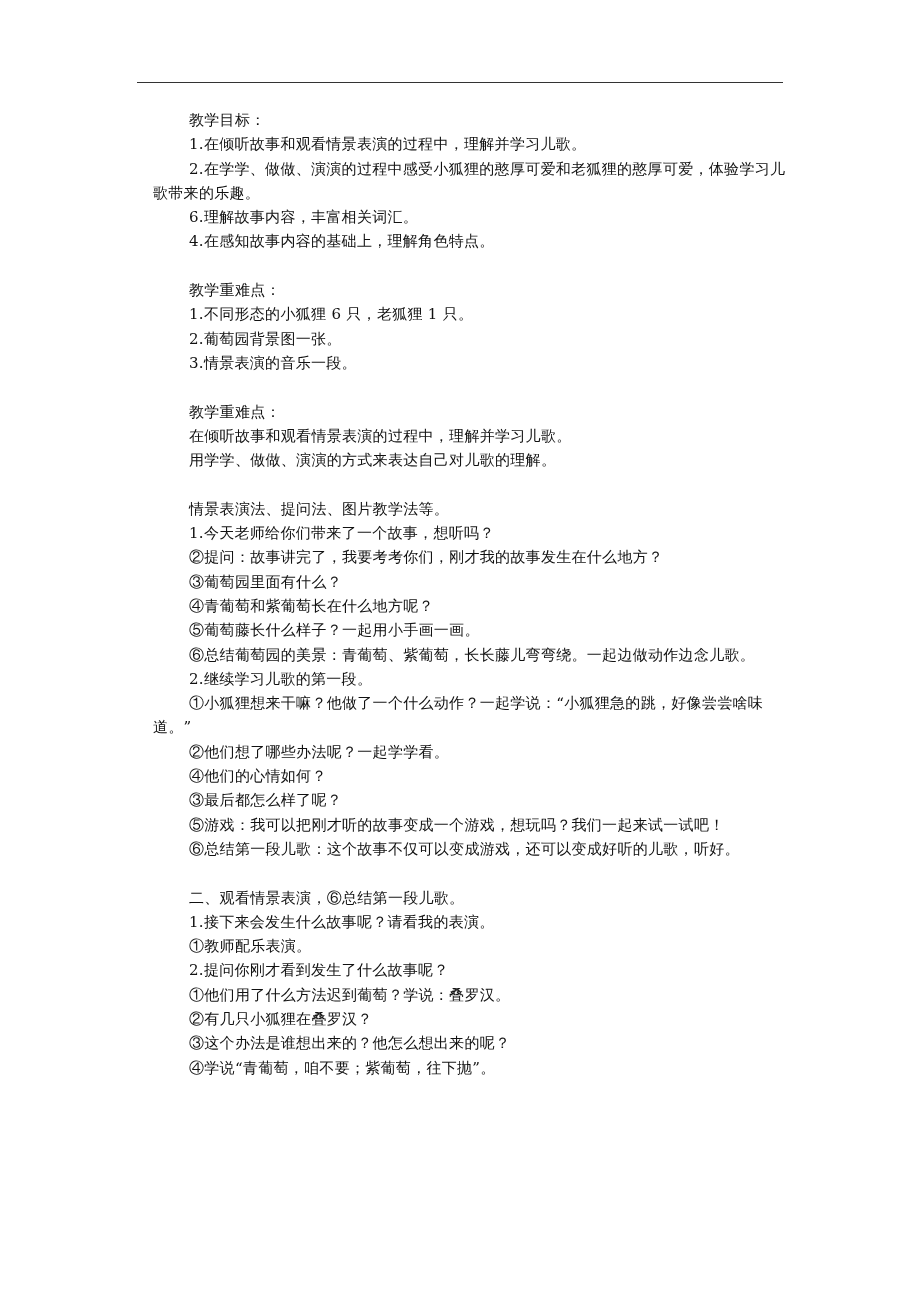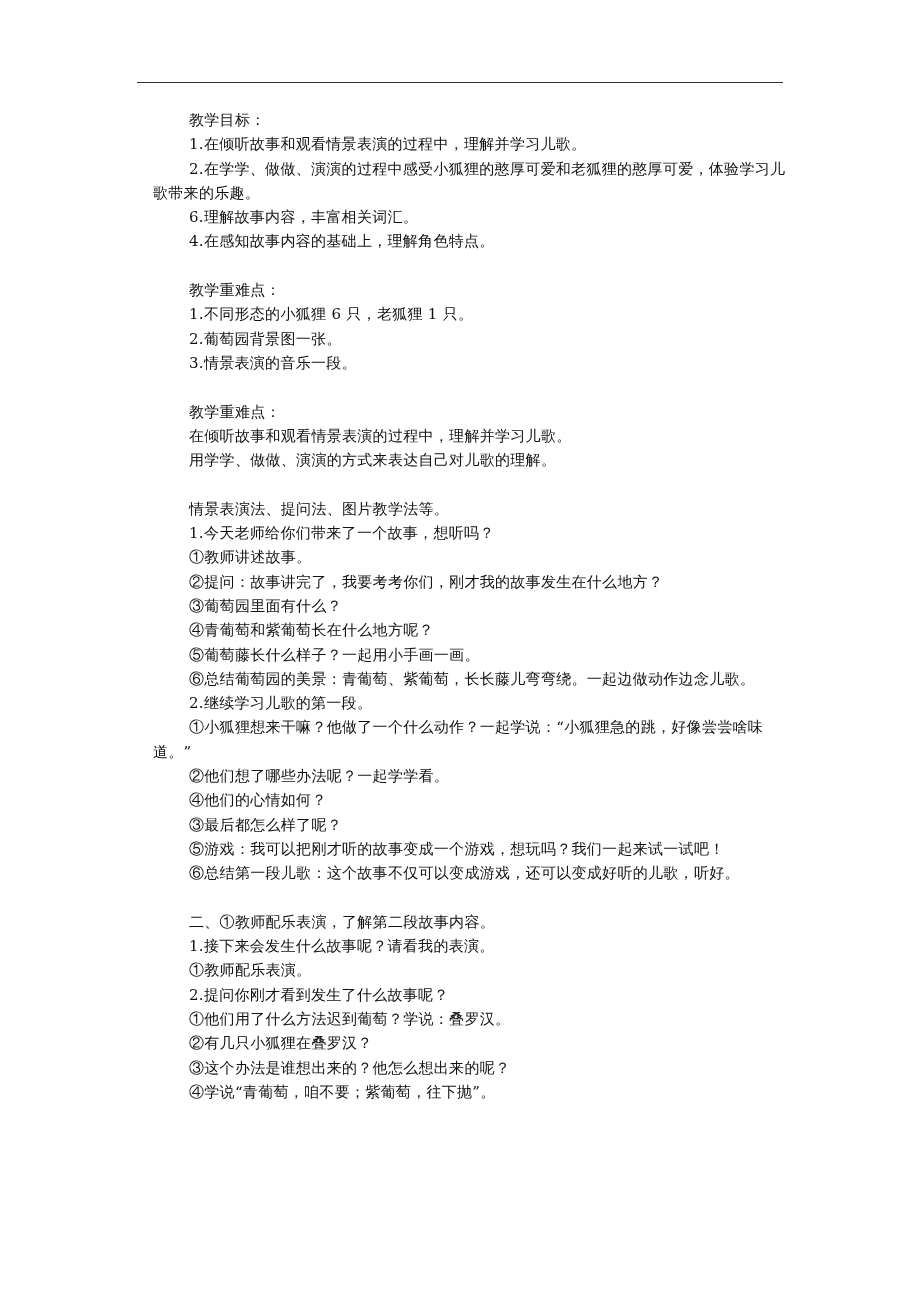--- a/index.html
+++ b/index.html
@@ -33,36 +33,35 @@
   <p class="p ind">3.情景表演的音乐一段。</p>
   <div class="blank"></div>
 
   <p class="p ind">教学重难点：</p>
   <p class="p ind">在倾听故事和观看情景表演的过程中，理解并学习儿歌。</p>
   <p class="p ind">用学学、做做、演演的方式来表达自己对儿歌的理解。</p>
   <div class="blank"></div>
 
   <p class="p ind">情景表演法、提问法、图片教学法等。</p>
   <p class="p ind">1.今天老师给你们带来了一个故事，想听吗？</p>
-  <p class="p ind">①教师讲述故事。</p>
   <p class="p ind">②提问：故事讲完了，我要考考你们，刚才我的故事发生在什么地方？</p>
   <p class="p ind">③葡萄园里面有什么？</p>
   <p class="p ind">④青葡萄和紫葡萄长在什么地方呢？</p>
   <p class="p ind">⑤葡萄藤长什么样子？一起用小手画一画。</p>
   <p class="p ind">⑥总结葡萄园的美景：青葡萄、紫葡萄，长长藤儿弯弯绕。一起边做动作边念儿歌。</p>
   <p class="p ind">2.继续学习儿歌的第一段。</p>
   <p class="p ind">①小狐狸想来干嘛？他做了一个什么动作？一起学说：“小狐狸急的跳，好像尝尝啥味道。”</p>
   <p class="p ind">②他们想了哪些办法呢？一起学学看。</p>
   <p class="p ind">④他们的心情如何？</p>
   <p class="p ind">③最后都怎么样了呢？</p>
   <p class="p ind">⑤游戏：我可以把刚才听的故事变成一个游戏，想玩吗？我们一起来试一试吧！</p>
   <p class="p ind">⑥总结第一段儿歌：这个故事不仅可以变成游戏，还可以变成好听的儿歌，听好。</p>
   <div class="blank"></div>
 
-  <p class="p ind">二、①教师配乐表演，了解第二段故事内容。</p>
+  <p class="p ind">二、观看情景表演，⑥总结第一段儿歌。</p>
   <p class="p ind">1.接下来会发生什么故事呢？请看我的表演。</p>
   <p class="p ind">①教师配乐表演。</p>
   <p class="p ind">2.提问你刚才看到发生了什么故事呢？</p>
   <p class="p ind">①他们用了什么方法迟到葡萄？学说：叠罗汉。</p>
   <p class="p ind">②有几只小狐狸在叠罗汉？</p>
   <p class="p ind">③这个办法是谁想出来的？他怎么想出来的呢？</p>
   <p class="p ind">④学说“青葡萄，咱不要；紫葡萄，往下抛”。</p>
 </div>
 
 </body></html>

